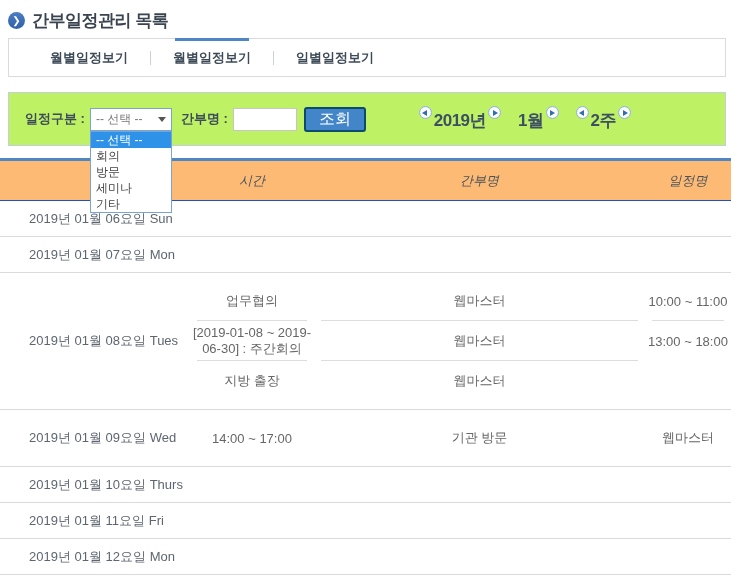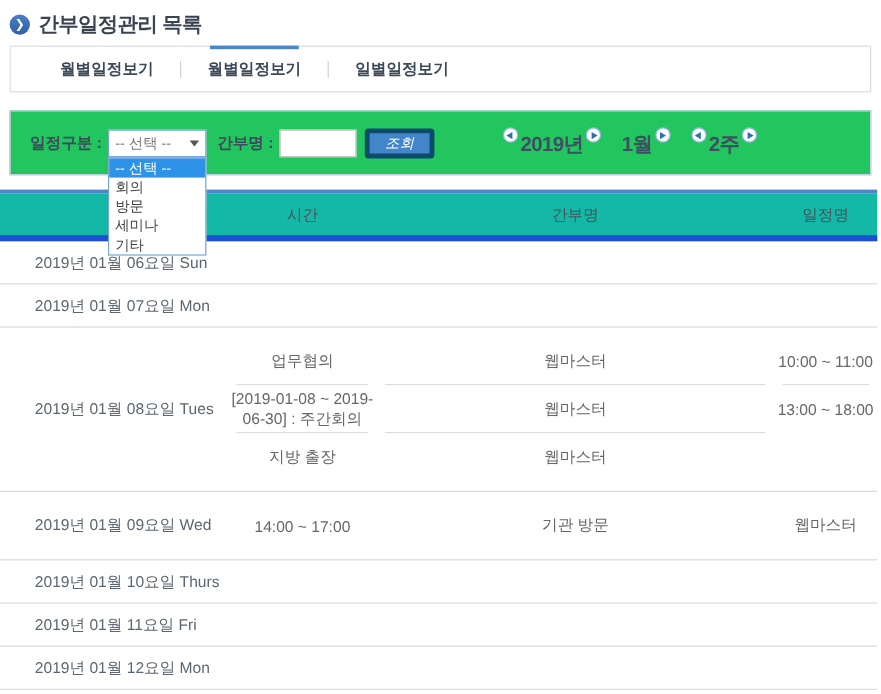--- a/index.html
+++ b/index.html
@@ -18,58 +18,58 @@
   .tabbar { display:flex; align-items:center; height:39px; margin:6px 8px 0 8px;
     border:1px solid #d8dce1; background:#fff; padding-left:19px; }
   .tab { position:relative; height:100%; display:flex; align-items:center;
     padding:0 22px; font-size:13px; font-weight:bold; color:#3d4a57; cursor:pointer; }
   .tab.active::before { content:""; position:absolute; top:-1px; left:50%;
     transform:translateX(-50%); width:74px; height:3px; background:#4e87c6; }
   .tab-sep { width:1px; height:14px; background:#ccd2d8; }
 
   
   .filterbar { display:flex; align-items:center; height:54px; margin:15px 8px 0 8px;
-    background:#22c55e; border:1px solid #c2d0de; padding:0 16px; }
+    background:#bef264; border:1px solid #c2d0de; padding:0 16px; }
   .f-label { font-size:13px; font-weight:bold; color:#3d4b5c; white-space:nowrap; }
   .select-wrap { position:relative; margin-left:5px; }
   .select-box { width:82px; height:23px; background:#fff; border:1px solid #7aa4d4;
     display:flex; align-items:center; justify-content:space-between;
     padding:0 5px; cursor:pointer; }
   .select-box .val { font-size:12px; color:#7a7a7a; }
   .select-caret { width:0; height:0; border-left:4px solid transparent;
     border-right:4px solid transparent; border-top:5px solid #555; }
   .dd-list { position:absolute; top:23px; left:0; width:82px; background:#fff;
     border:1px solid #7aa4d4; z-index:50; }
   .dd-item { height:16px; line-height:16px; font-size:12px; color:#444;
     padding-left:5px; cursor:pointer; white-space:nowrap; }
   .dd-item.selected { background:#2e93e8; color:#fff; }
   .name-label { margin-left:9px; }
   .name-input { width:64px; height:23px; border:1px solid #c6c6c6; background:#fff;
     margin-left:5px; font-size:12px; padding:0 4px; color:#444; }
   .search-btn { height:25px; margin-left:7px; padding:0 13px; background:#4285c8;
-    border:4px solid #0c4a6e; border-radius:3px; color:#fff; font-size:12px;
-    cursor:pointer; font-family:inherit;font-style:italic; }
+    border:2px solid #0c4a6e; border-radius:3px; color:#fff; font-size:16px;
+    cursor:pointer; font-family:inherit; }
 
   
   .date-nav { display:flex; align-items:center; margin-left:auto; margin-right:78px; gap:17px; }
   .nav-seg { display:flex; align-items:flex-start; gap:2px; }
   .nav-label { font-size:17px; font-weight:bold; color:#3d4f63; margin-top:3px; letter-spacing:-0.5px; }
   .nav-arrow { width:13px; height:13px; border-radius:50%; background:#fdfdfd;
     border:1px solid #8fb4dc; box-shadow:inset 0 0 1px #bcd2e8;
     display:inline-flex; align-items:center; justify-content:center;
     cursor:pointer; margin-top:0; }
   .tri-r { width:0; height:0; border-top:3px solid transparent;
     border-bottom:3px solid transparent; border-left:5px solid #2f6fae; margin-left:1px; }
   .tri-l { width:0; height:0; border-top:3px solid transparent;
     border-bottom:3px solid transparent; border-right:5px solid #2f6fae; margin-right:1px; }
 
   
   .sched-table { margin-top:12px; border-top:3px solid #4e87c6; width:731px; }
   .t-grid { display:grid; grid-template-columns:190px 124px 331px 1fr; }
-  .t-head { background:#14b8a6; border-bottom:5px solid #1d4ed8; height:40px; }
+  .t-head { background:#fdba74; border-bottom:1px solid #1d4ed8; height:40px;font-style:italic; }
   .t-head .hcell { display:flex; align-items:center; justify-content:center;
     font-size:13px; color:#49525c; }
   .day-group { border-bottom:1px solid #dadada; }
   .day-group.has-entries { padding:8px 0; }
   .date-cell { padding-left:29px; font-size:13px; color:#5d6670; align-self:center;
     display:flex; align-items:center; white-space:nowrap; }
   .day-group:not(.has-entries) .cell { height:35px; }
   .cell.entry { min-height:40px; display:flex; align-items:center; justify-content:center;
     font-size:13px; color:#666; position:relative; text-align:center; }
   .cell.entry.sep::after { content:""; position:absolute; bottom:0; left:7px; right:7px;

